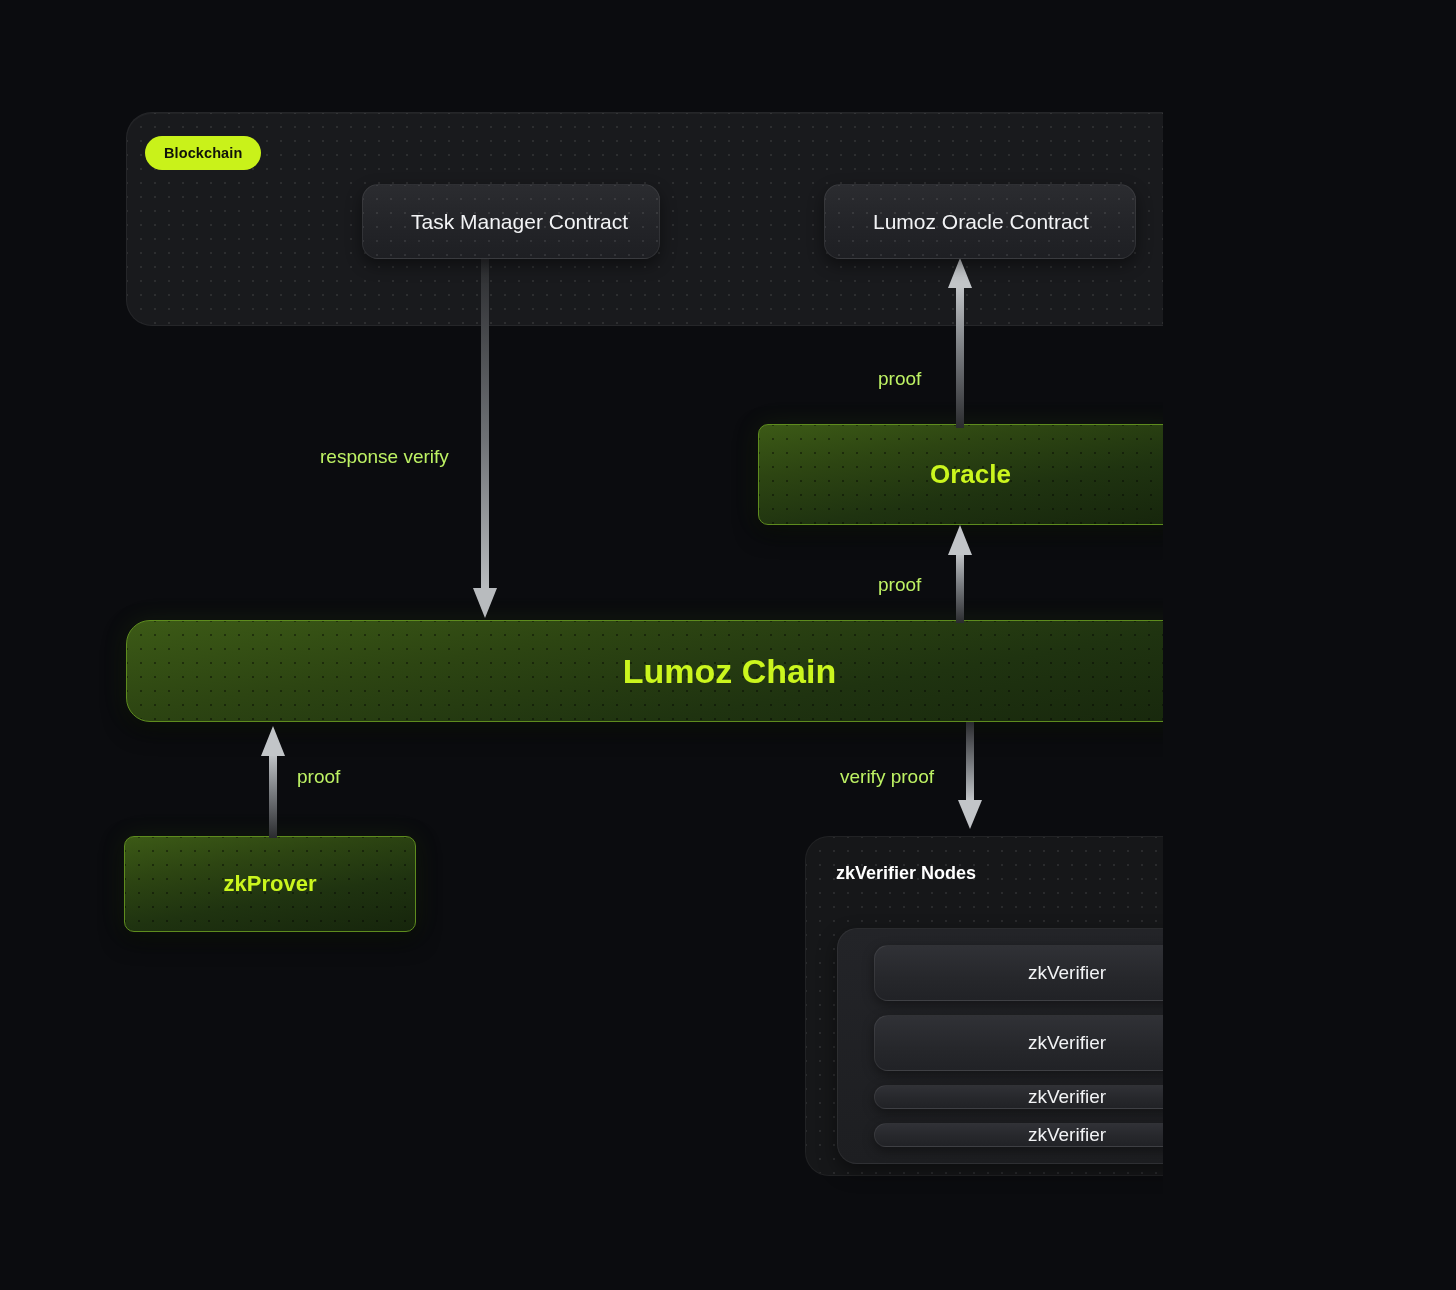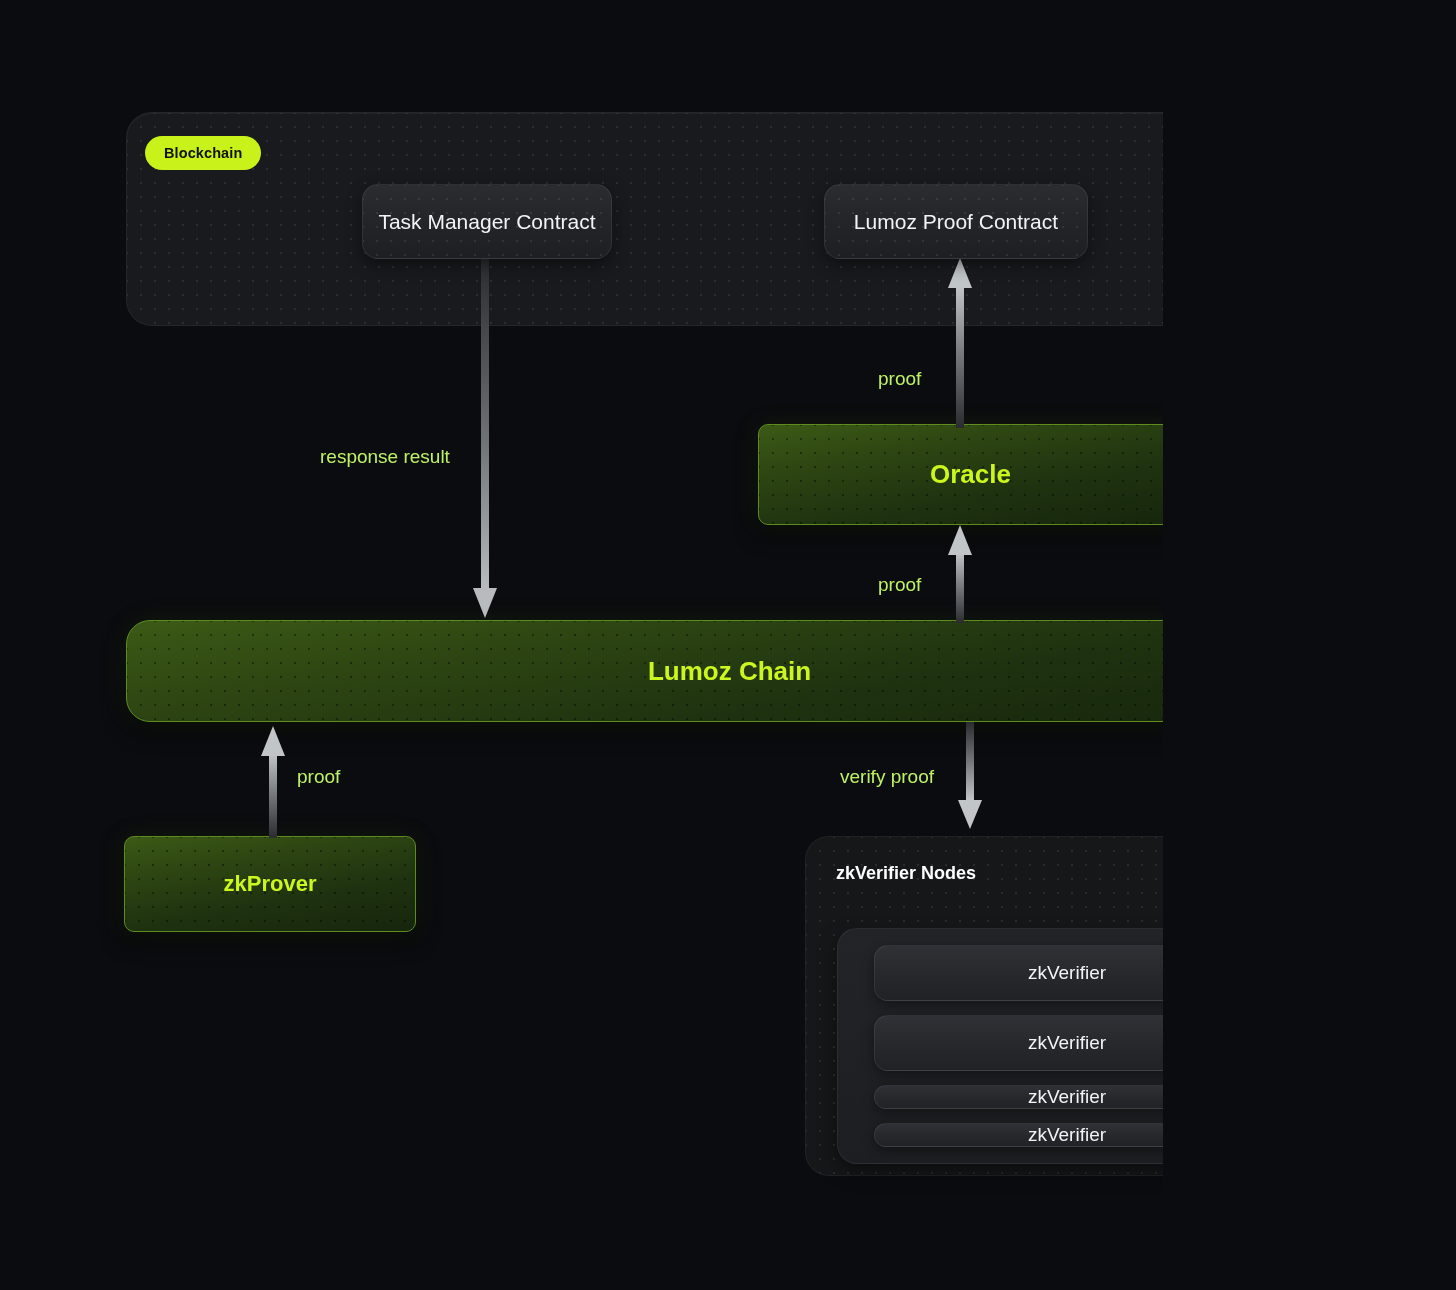--- a/index.html
+++ b/index.html
@@ -70,27 +70,28 @@
     font-weight: bold;
     letter-spacing: 0.1px;
     z-index: 4;
   }
 
   
   .dark-box {
     position: absolute;
     display: flex;
     align-items: center;
-    justify-content: center;
+    justify-content: flex-start;
     border-radius: 16px;
     background: linear-gradient(180deg, #2b2c30 0%, #232428 55%, #1e1f23 100%);
     border: 1px solid rgba(255,255,255,0.075);
     color: #f2f3f5;
     box-shadow: 0 6px 16px rgba(0,0,0,0.45);
     z-index: 3;
+    padding-left: 48px;
   }
   .dark-box span { position: relative; z-index: 2; }
 
   #task-manager-contract {
     left: 362px; top: 184px; width: 248px; height: 73px;
     font-size: 21px;
   }
   #lumoz-proof-contract {
     left: 824px; top: 184px; width: 262px; height: 73px;
     font-size: 21px;
@@ -113,21 +114,21 @@
   }
   .green-box span { position: relative; z-index: 3; }
 
   #oracle-node {
     left: 758px; top: 424px; width: 423px; height: 99px;
     font-size: 26px;
   }
   #lumoz-chain-node {
     left: 126px; top: 620px; width: 1205px; height: 100px;
     border-radius: 24px;
-    font-size: 26px;
+    font-size: 34px;
   }
   #zkprover-node {
     left: 124px; top: 836px; width: 290px; height: 94px;
     font-size: 22px;
   }
 
   
   #zkverifier-nodes-panel {
     position: absolute;
     left: 805px;
@@ -209,35 +210,35 @@
 
   <div class="blockchain-panel dots">
     <div class="badge">Blockchain</div>
   </div>
 
   <div class="dark-box dots" id="task-manager-contract">
     <span>Task Manager Contract</span>
   </div>
 
   <div class="dark-box dots" id="lumoz-proof-contract">
-    <span>Lumoz Proof Contract</span>
+    <span>Lumoz Oracle Contract</span>
   </div>
 
   <svg class="arrow" id="arrow-response-result" width="30" height="362" viewBox="0 0 30 362">
     <defs>
       <linearGradient id="gradDown1" x1="0" y1="0" x2="0" y2="1">
         <stop offset="0%" stop-color="#2a2b2e"></stop>
         <stop offset="55%" stop-color="#6e7175"></stop>
         <stop offset="100%" stop-color="#b8bbbe"></stop>
       </linearGradient>
     </defs>
     <rect x="11" y="0" width="8" height="330" fill="url(#gradDown1)"></rect>
     <polygon points="15,360 3,330 27,330" fill="#b8bbbe"></polygon>
   </svg>
-  <div class="arrow-label" id="label-response-result">response result</div>
+  <div class="arrow-label" id="label-response-result">response verify</div>
 
   <svg class="arrow" id="arrow-proof-oracle-to-contract" width="30" height="170" viewBox="0 0 30 170">
     <defs>
       <linearGradient id="gradUp1" x1="0" y1="1" x2="0" y2="0">
         <stop offset="0%" stop-color="#2a2b2e"></stop>
         <stop offset="55%" stop-color="#7a7d81"></stop>
         <stop offset="100%" stop-color="#c2c5c8"></stop>
       </linearGradient>
     </defs>
     <rect x="11" y="28" width="8" height="142" fill="url(#gradUp1)"></rect>

